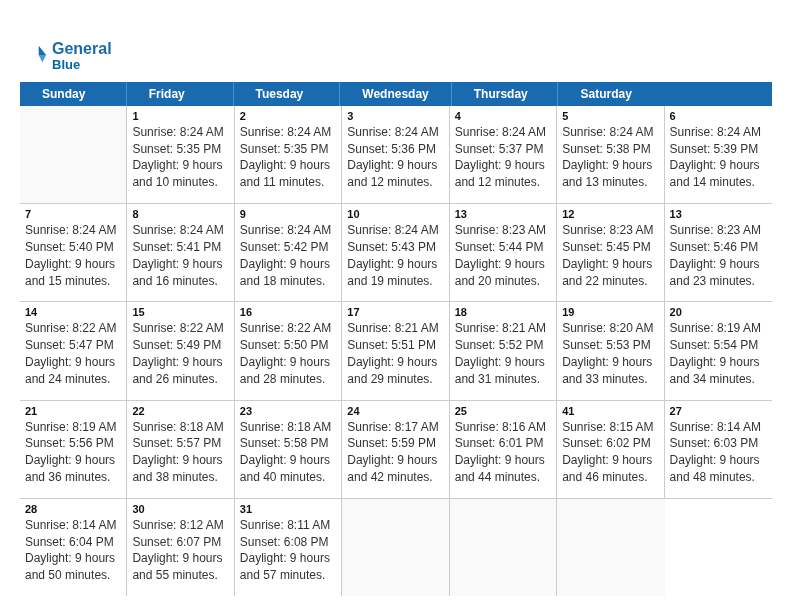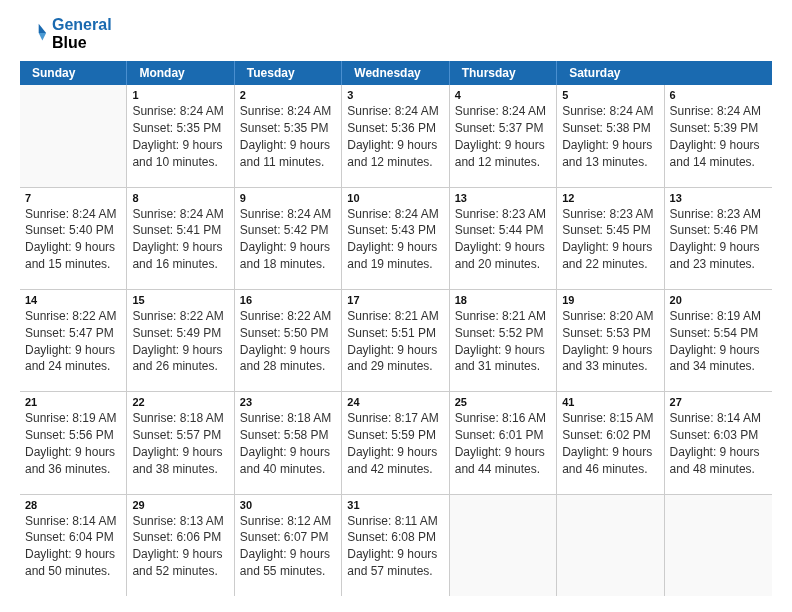--- a/index.html
+++ b/index.html
@@ -20,20 +20,21 @@
     .header {
       display: flex;
       justify-content: space-between;
       align-items: flex-start;
       margin-bottom: 10px;
     }
     .logo {
       display: flex;
       align-items: center;
       gap: 4px;
+      margin-top: 24px;
     }
     .logo-icon {
       width: 28px;
       height: 28px;
     }
     .title-block {
       text-align: right;
     }
     .month-title {
       font-size: 32px;
@@ -51,21 +52,21 @@
     }
     .cal-header {
       display: grid;
       grid-template-columns: repeat(7, 1fr);
       background: #1a6ab0;
     }
     .cal-header-cell {
       color: #fff;
       font-size: 12px;
       font-weight: bold;
-      padding: 5px 12px;
+      padding: 5px 22px;
       text-align: left;
       border-right: 1px solid #4a8fd0;
     }
     .cal-header-cell:last-child { border-right: none; }
     .cal-body {
       flex: 1;
       display: flex;
       flex-direction: column;
     }
     .cal-row {
@@ -105,33 +106,33 @@
   <div class="header">
     <div class="logo">
       <svg class="logo-icon" viewBox="0 0 30 30">
         <polygon points="20,4 28,14 20,14" fill="#1a6ab0"></polygon>
         <polygon points="20,14 28,14 24,22" fill="#4a9ad4"></polygon>
       </svg>
       <div>
         <div style="font-size:16px;font-weight:bold;color:#1a1a2e;line-height:1.1">
           <span style="color:#1a6ab0">General</span>
         </div>
-        <div style="font-size:16px;font-weight:bold;color:#000000;line-height:1.1">Blue</div>
+        <div style="font-size:13px;font-weight:bold;color:#0369a1;line-height:1.1">Blue</div>
       </div>
     </div>
     <div class="title-block">
       <div class="month-title"></div>
       <div class="location"></div>
     </div>
   </div>
 
   <div class="calendar">
     <div class="cal-header">
     <div class="cal-header-cell">Sunday</div>
-        <div class="cal-header-cell">Monday</div>
+        <div class="cal-header-cell">Friday</div>
         <div class="cal-header-cell">Tuesday</div>
         <div class="cal-header-cell">Wednesday</div>
         <div class="cal-header-cell">Thursday</div>
         <div class="cal-header-cell">Saturday</div>
       </div>
     <div class="cal-body">
     <div class="cal-row">
           <div class="cal-cell empty"></div>
           <div class="cal-cell">
             <div class="day-num">1</div>
@@ -247,24 +248,20 @@
             <div class="day-num">27</div>
             <div class="cell-info">Sunrise: 8:14 AM<br>Sunset: 6:03 PM<br>Daylight: 9 hours and 48 minutes.</div>
           </div>
         </div>
         <div class="cal-row">
           <div class="cal-cell">
             <div class="day-num">28</div>
             <div class="cell-info">Sunrise: 8:14 AM<br>Sunset: 6:04 PM<br>Daylight: 9 hours and 50 minutes.</div>
           </div>
           <div class="cal-cell">
-            <div class="day-num">29</div>
-            <div class="cell-info">Sunrise: 8:13 AM<br>Sunset: 6:06 PM<br>Daylight: 9 hours and 52 minutes.</div>
-          </div>
-          <div class="cal-cell">
             <div class="day-num">30</div>
             <div class="cell-info">Sunrise: 8:12 AM<br>Sunset: 6:07 PM<br>Daylight: 9 hours and 55 minutes.</div>
           </div>
           <div class="cal-cell">
             <div class="day-num">31</div>
             <div class="cell-info">Sunrise: 8:11 AM<br>Sunset: 6:08 PM<br>Daylight: 9 hours and 57 minutes.</div>
           </div>
           <div class="cal-cell empty"></div>
           <div class="cal-cell empty"></div>
           <div class="cal-cell empty"></div>

